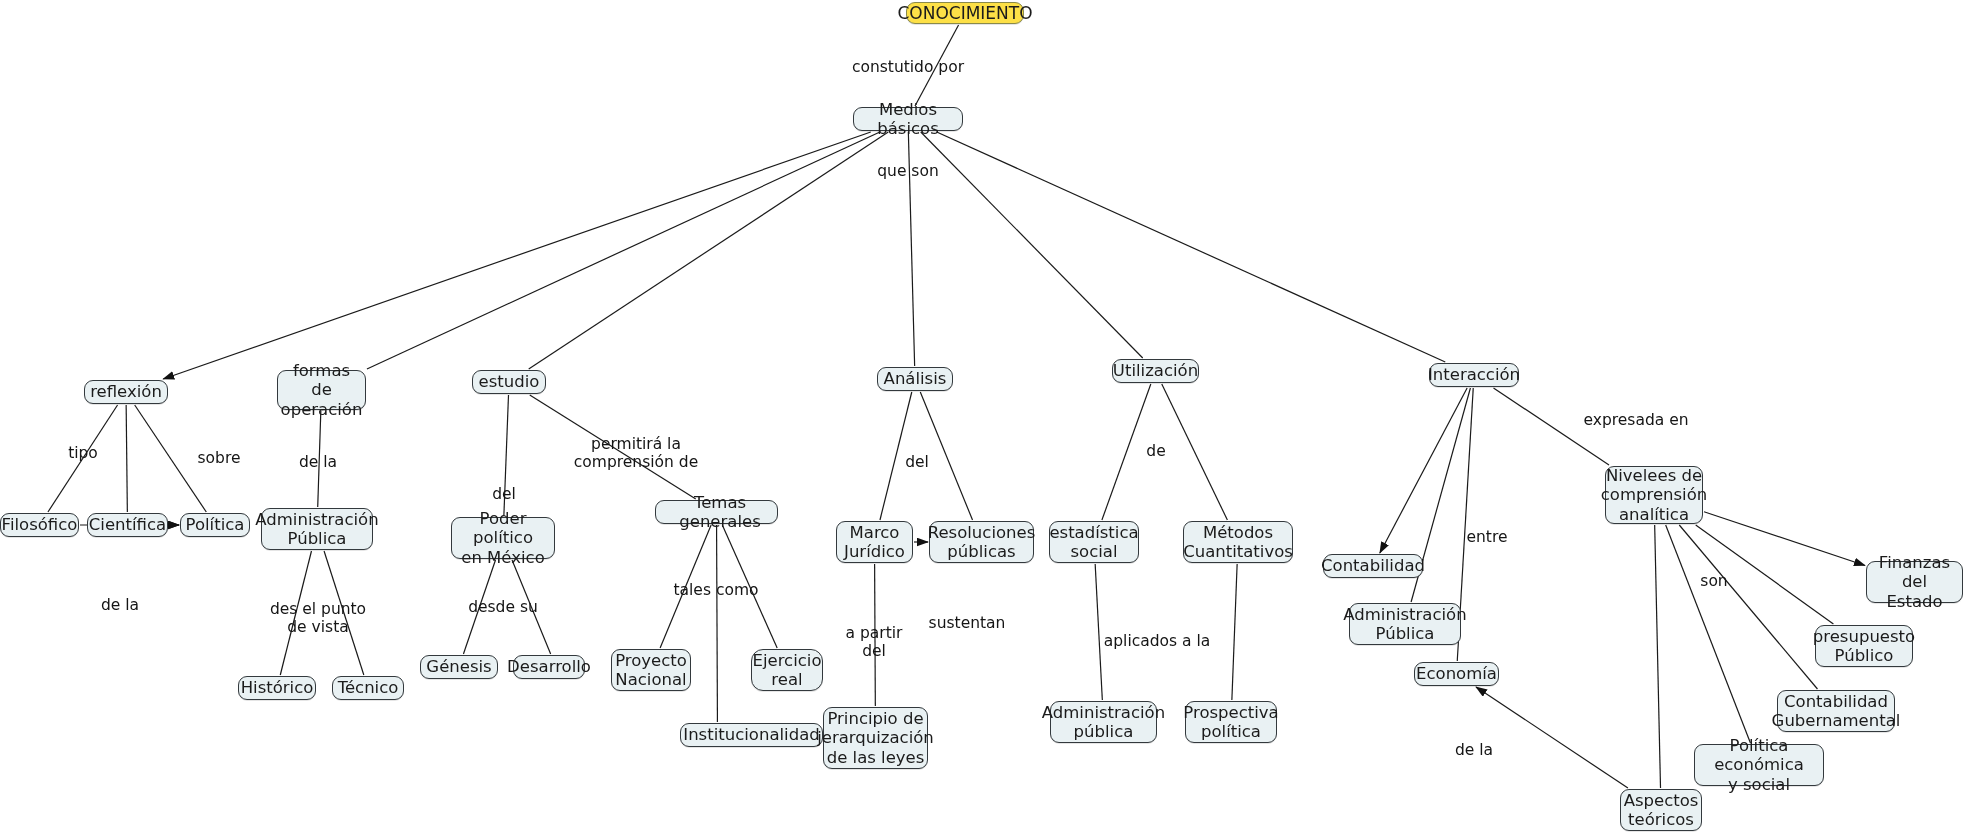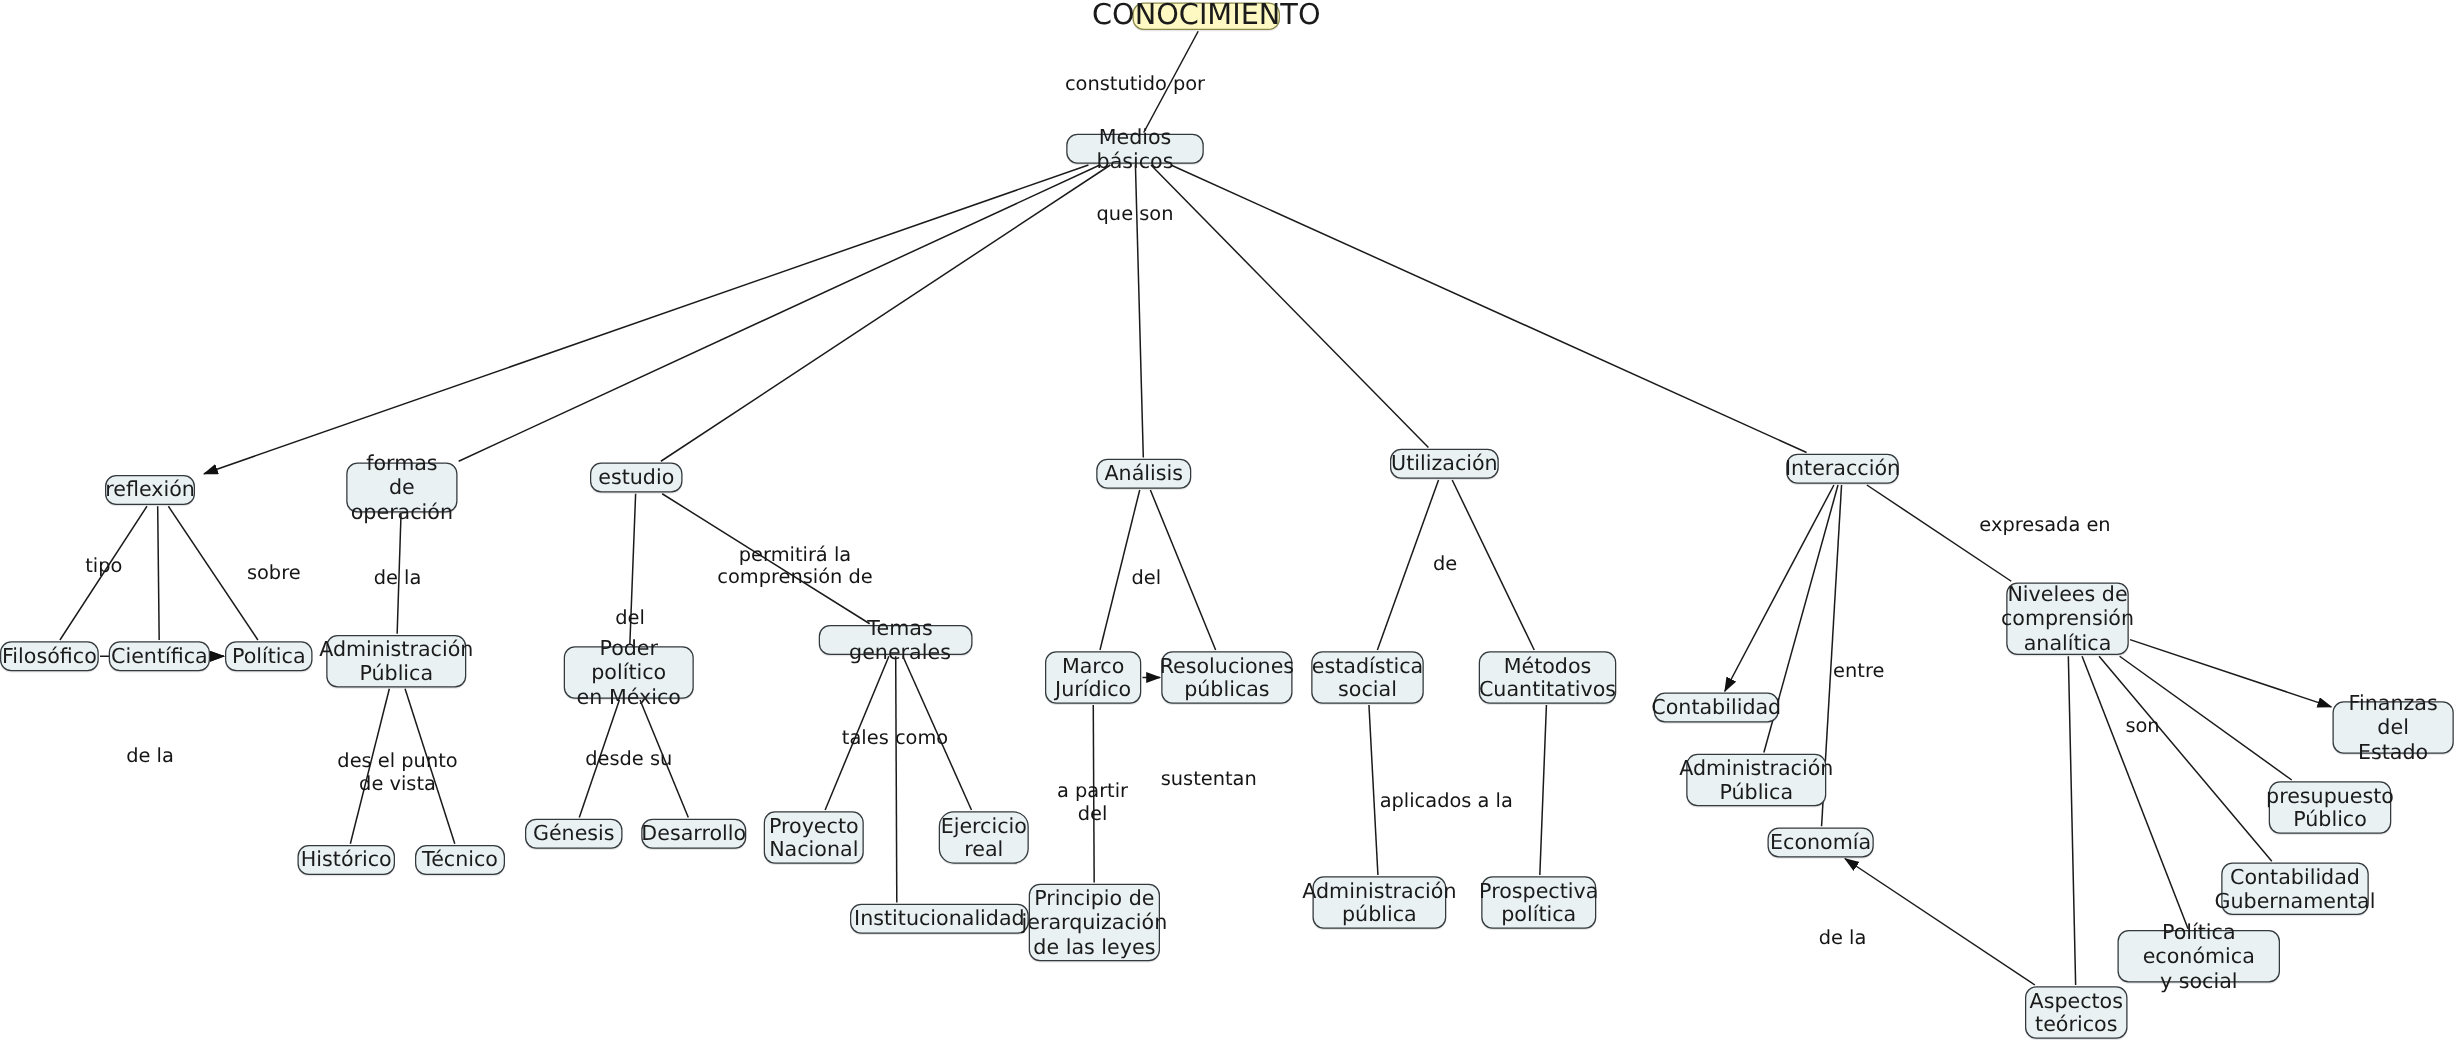--- a/index.html
+++ b/index.html
@@ -38,23 +38,23 @@
     align-items: center;
     justify-content: center;
     text-align: center;
     line-height: 1.18;
     font-size: 16.5px;
     padding: 3px 9px;
     white-space: pre-line;
     box-shadow: 0 1px 0 rgba(0,0,0,0.10);
   }
   .node.root {
-    background: #fef9c3;
+    background: #fde047;
     border-color: #8a8a4a;
-    font-size: 23px;
+    font-size: 17px;
   }
   .link-label {
     position: absolute;
     color: #151515;
     font-size: 15.5px;
     line-height: 1.18;
     text-align: center;
     white-space: pre-line;
     background: transparent;
     transform: translate(-50%, -50%);
@@ -110,35 +110,35 @@
         <line x1="1704.00" y1="511.70" x2="1865.00" y2="565.47" stroke="#1a1a1a" stroke-width="1.2" marker-end="url(#arrowhead)"></line>
         <line x1="1695.72" y1="525.00" x2="1833.40" y2="624.00" stroke="#1a1a1a" stroke-width="1.2"></line>
         <line x1="1679.28" y1="525.00" x2="1817.46" y2="689.00" stroke="#1a1a1a" stroke-width="1.2"></line>
         <line x1="1665.67" y1="525.00" x2="1750.44" y2="743.00" stroke="#1a1a1a" stroke-width="1.2"></line>
         <line x1="1654.67" y1="525.00" x2="1660.51" y2="788.00" stroke="#1a1a1a" stroke-width="1.2"></line>
       </g>
   </svg>
   <div id="nodes-layer">
       <div class="node root" style="left: 906px; top: 2px; width: 118px; height: 22px;">CONOCIMIENTO</div>
       <div class="node" style="left: 853px; top: 107px; width: 110px; height: 24px;">Medios básicos</div>
-      <div class="node" style="left: 84px; top: 380px; width: 72px; height: 24px;">reflexión</div>
+      <div class="node" style="left: 84px; top: 380px; width: 84px; height: 24px;">reflexión</div>
       <div class="node" style="left: 0px; top: 513px; width: 79px; height: 24px;">Filosófico</div>
       <div class="node" style="left: 87px; top: 513px; width: 81px; height: 24px;">Científica</div>
       <div class="node" style="left: 180px; top: 513px; width: 70px; height: 24px;">Política</div>
       <div class="node" style="left: 277px; top: 370px; width: 89px; height: 40px;">formas de
 operación</div>
       <div class="node" style="left: 261px; top: 508px; width: 112px; height: 42px;">Administración
 Pública</div>
       <div class="node" style="left: 238px; top: 676px; width: 78px; height: 24px;">Histórico</div>
       <div class="node" style="left: 332px; top: 676px; width: 72px; height: 24px;">Técnico</div>
       <div class="node" style="left: 472px; top: 370px; width: 74px; height: 24px;">estudio</div>
       <div class="node" style="left: 451px; top: 517px; width: 104px; height: 42px;">Poder político
 en México</div>
       <div class="node" style="left: 420px; top: 655px; width: 78px; height: 24px;">Génesis</div>
-      <div class="node" style="left: 513px; top: 655px; width: 84px; height: 24px;">Desarrollo</div>
+      <div class="node" style="left: 513px; top: 655px; width: 72px; height: 24px;">Desarrollo</div>
       <div class="node" style="left: 655px; top: 500px; width: 123px; height: 24px; padding-left: 16px;">Temas generales</div>
       <div class="node" style="left: 611px; top: 649px; width: 80px; height: 42px;">Proyecto
 Nacional</div>
       <div class="node" style="left: 680px; top: 723px; width: 143px; height: 24px;">Institucionalidad</div>
       <div class="node" style="left: 751px; top: 649px; width: 72px; height: 42px; border-radius: 12px;">Ejercicio
 real</div>
       <div class="node" style="left: 877px; top: 367px; width: 76px; height: 24px;">Análisis</div>
       <div class="node" style="left: 836px; top: 521px; width: 77px; height: 42px;">Marco
 Jurídico</div>
       <div class="node" style="left: 929px; top: 521px; width: 105px; height: 42px;">Resoluciones

